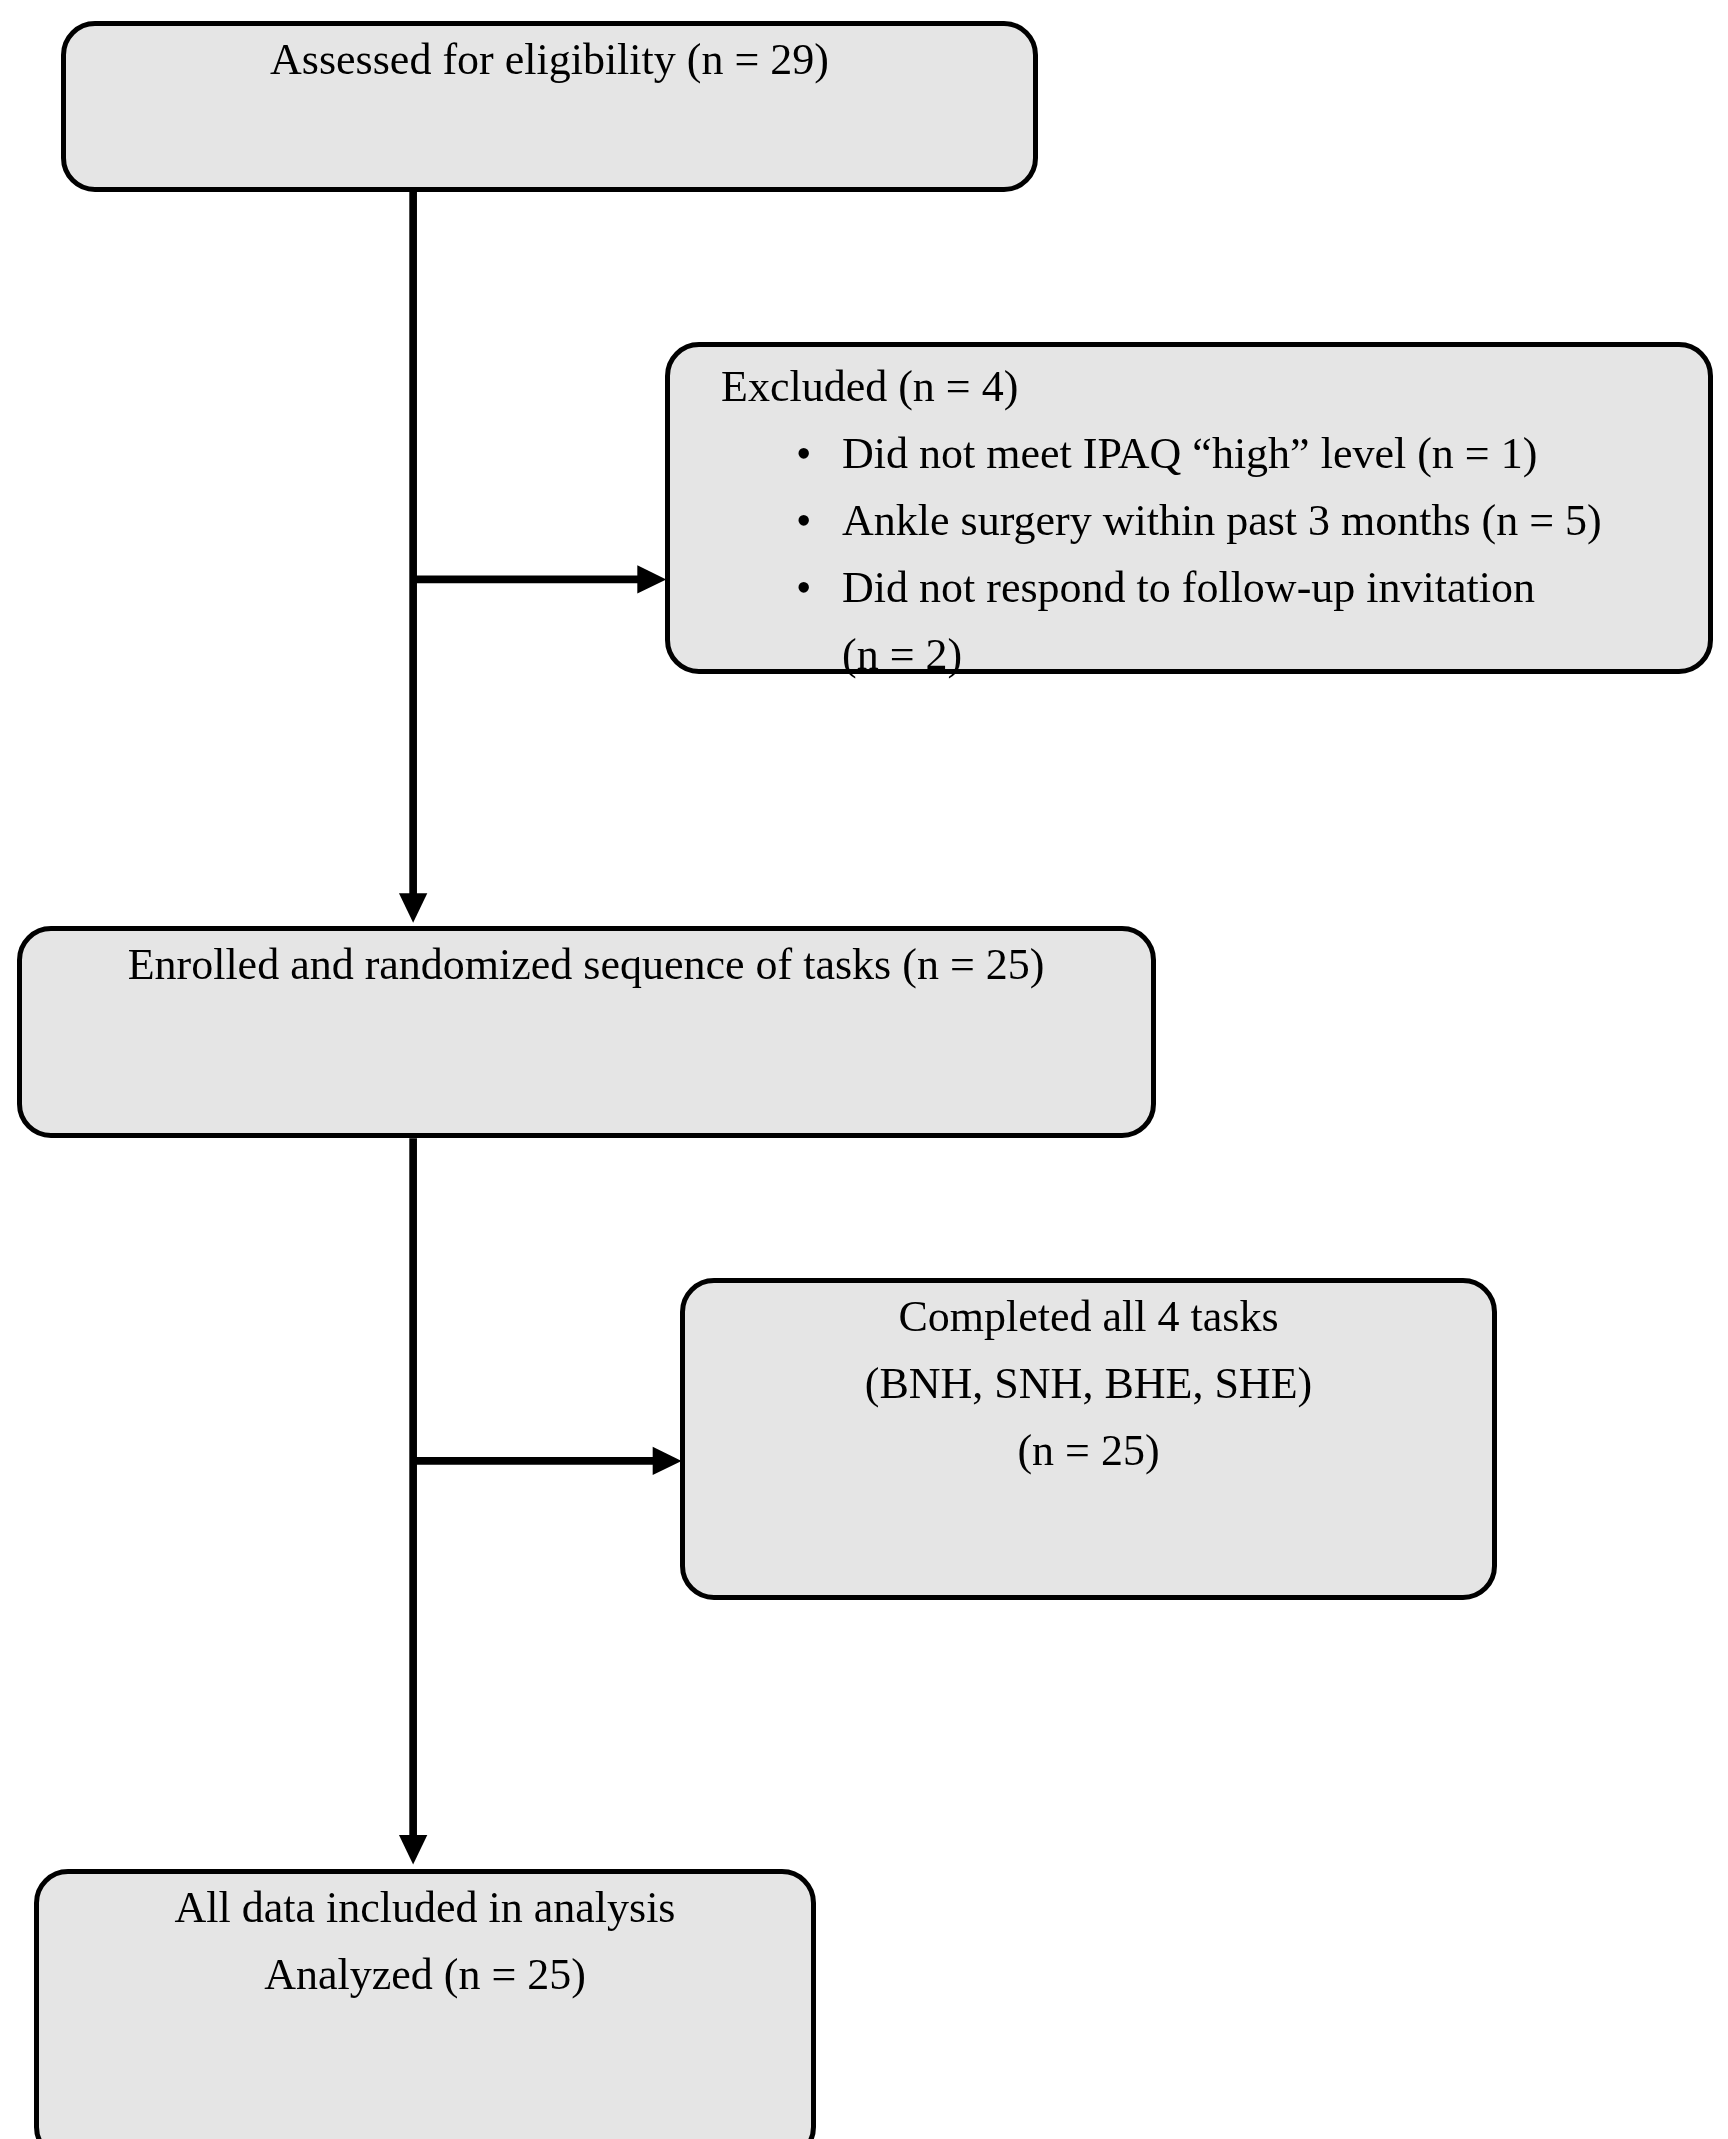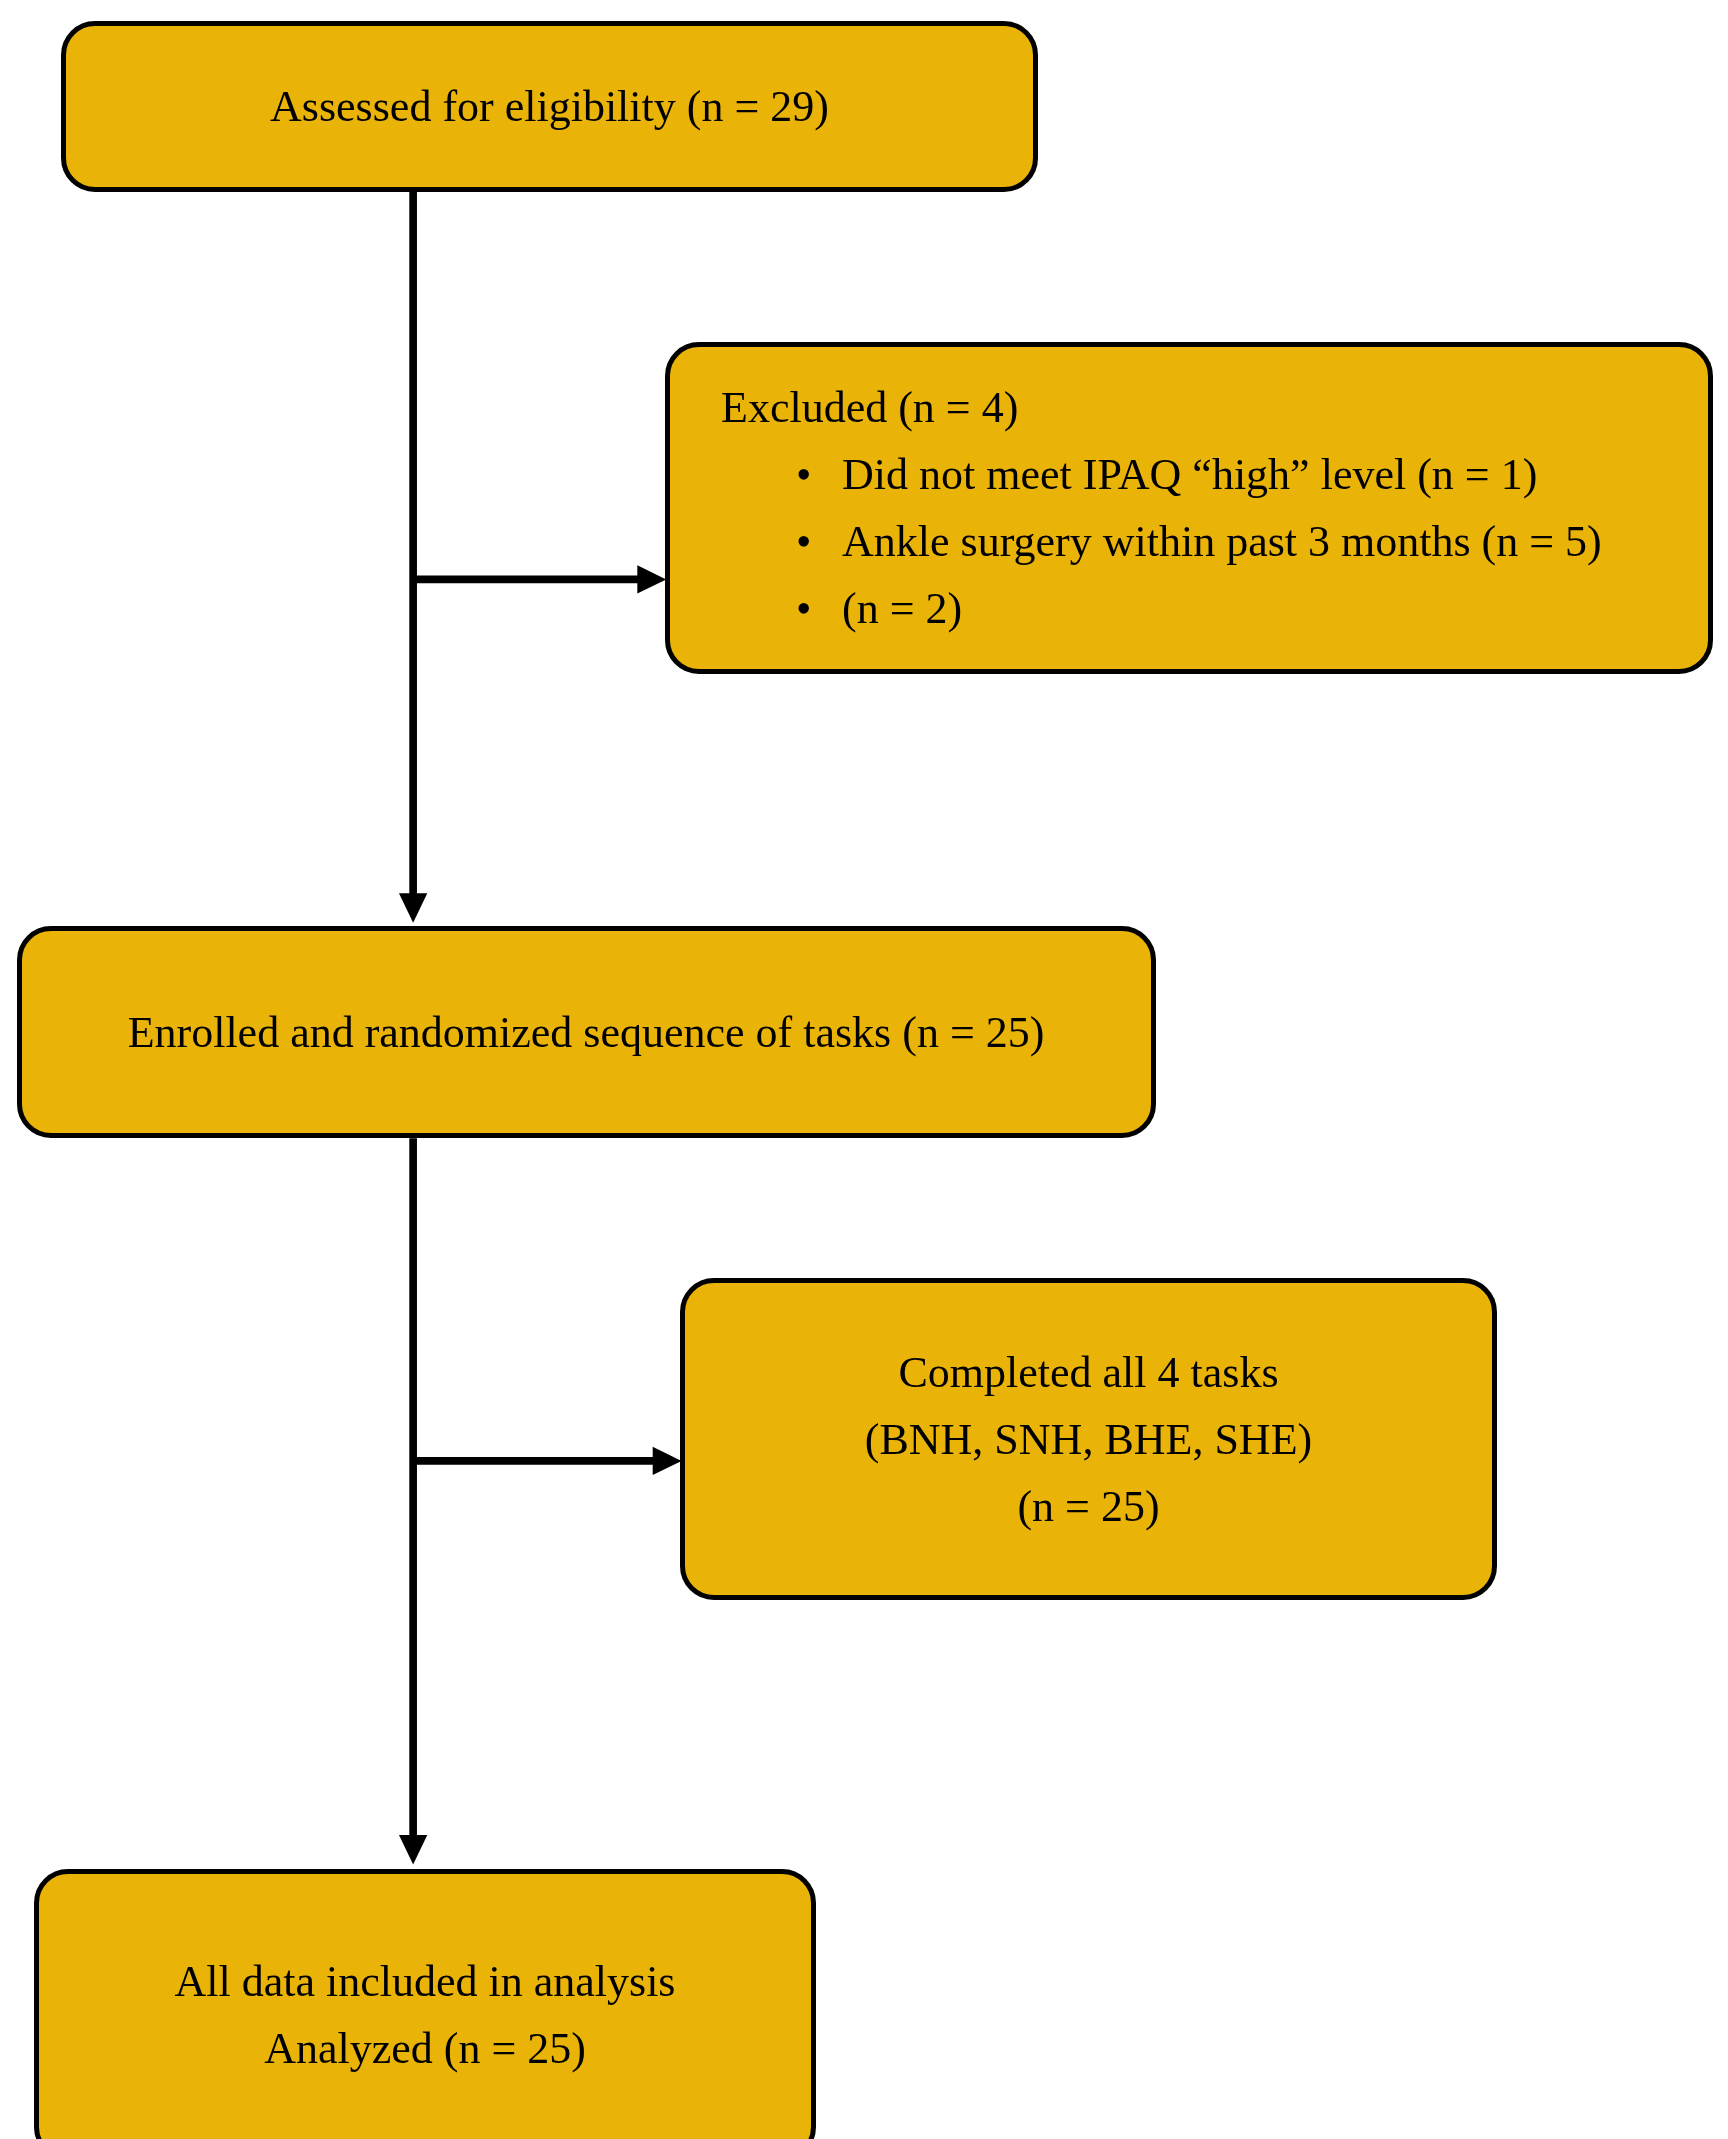--- a/index.html
+++ b/index.html
@@ -15,26 +15,26 @@
     position: absolute;
     left: 0; top: 0;
     width: 1729px;
     height: 2140px;
   }
   .node {
     position: absolute;
     box-sizing: border-box;
     border: 5.9px solid #000000;
     border-radius: 34px;
-    background: #eab308;
+    background: #e5e5e5;
     font-size: 44px;
     line-height: 67px;
     display: flex;
     flex-direction: column;
-    justify-content: center;
+    justify-content: flex-start;
   }
   .node.centered { align-items: center; text-align: center; }
   .box-assessed  { left: 61px;  top: 20.7px;   width: 977px; height: 171px; }
   .box-excluded  { left: 665px; top: 342px;  width: 1048px; height: 332px;
                    align-items: flex-start; padding: 5.9px 23.6px 5.9px 51px; }
   .box-enrolled  { left: 16.5px;   top: 926px; width: 1139px; height: 212px; }
   .box-completed { left: 680px; top: 1278px; width: 817px; height: 322px; }
   .box-analyzed  { left: 34px;   top: 1869px; width: 782px; height: 292px; }
   .line { display: block; }
   .bullet-row {
@@ -83,20 +83,21 @@
     </div>
     <div class="bullet-row">
       <span class="bullet-marker">•</span>
       <span class="bullet-text">
         <span class="line">Ankle surgery within past 3 months (n = 5)</span>
       </span>
     </div>
     <div class="bullet-row">
       <span class="bullet-marker">•</span>
       <span class="bullet-text">
+        <span class="line">Did not respond to follow-up invitation</span>
         <span class="line">(n = 2)</span>
       </span>
     </div>
   </div>
 
   <div class="node centered box-enrolled">
     <span class="line">Enrolled and randomized sequence of tasks (n = 25)</span>
   </div>
 
   <div class="node centered box-completed">

